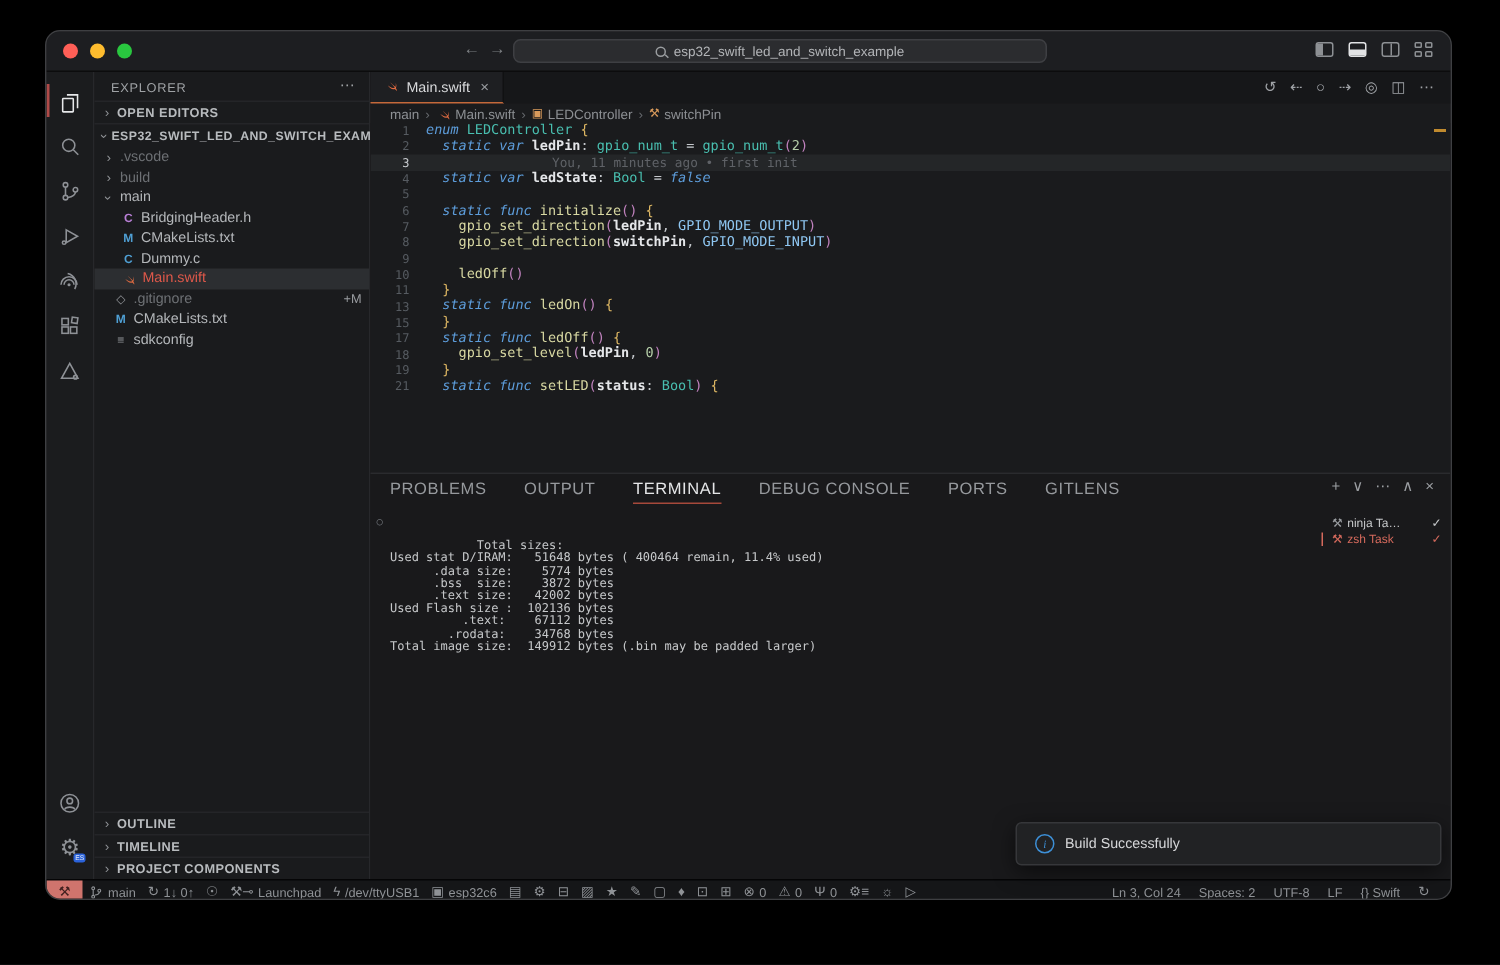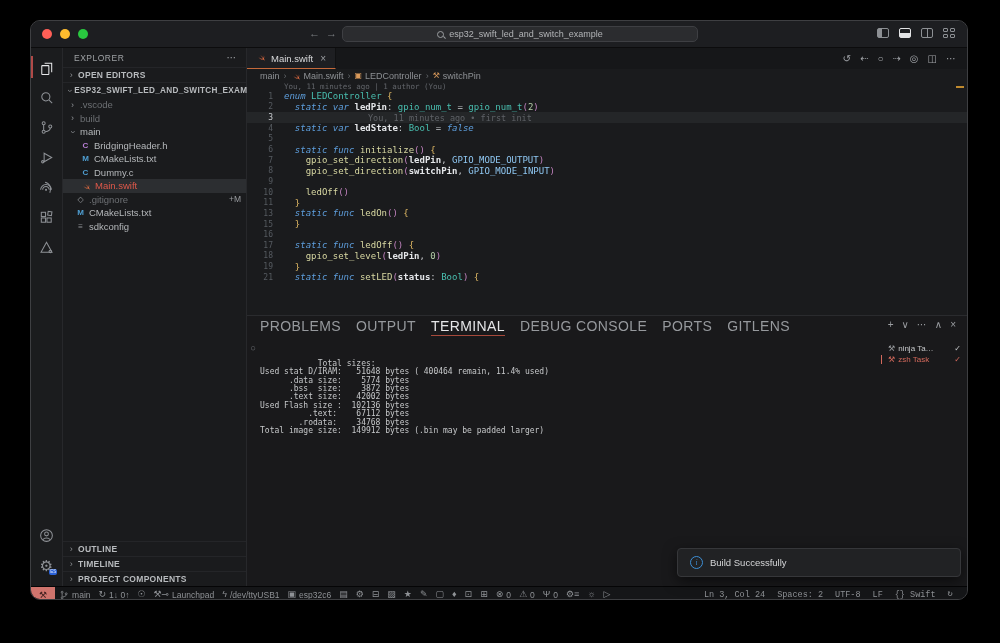--- a/index.html
+++ b/index.html
@@ -80,21 +80,21 @@
   .ln{width:26px;text-align:right;padding-right:11px;font-size:8px;color:#565b61;flex:none;}
   .cl.hl .ln{color:#c7cace;}
   .ct{font-size:9px;white-space:pre;}
   .blame{color:#5f6267;font-size:8.5px;padding-left:84px;white-space:pre;}
   .sk{color:#5d9ddb;font-style:italic;} .st{color:#49bfb0;} .sv{color:#e4e6e9;font-weight:bold;}
   .sf{color:#d8d8a2;} .sn{color:#b5cea8;} .sc{color:#5d9ddb;font-style:italic;}
   .sp{color:#c5c8cc;} .sb{color:#e0b964;} .sq{color:#c082be;} .sa{color:#8fc7f2;}
   .rulermark{position:absolute;right:3px;top:4px;width:8px;height:2px;background:#c08a2e;}
   
   .panel{height:270px;border-top:1px solid #2a2b2e;background:#19191b;display:flex;flex-direction:column;position:relative;}
-  .ptabs{height:20px;display:flex;align-items:stretch;padding-left:13px;gap:15px;font-size:14px;letter-spacing:.4px;}
+  .ptabs{height:20px;display:flex;align-items:stretch;padding-left:13px;gap:25px;font-size:11px;letter-spacing:.4px;}
   .ptab{display:flex;align-items:center;color:#96999d;border-bottom:1px solid transparent;box-sizing:border-box;}
   .ptab.active{color:#e5e6e8;border-bottom-color:#a6493b;}
   .panel-actions{position:absolute;right:11px;top:3px;display:flex;gap:8px;color:#9b9ea2;font-size:10px;}
   .pbody{flex:1;display:flex;min-height:0;}
   .term{flex:1;position:relative;padding:7px 0 0 13px;font-size:8px;line-height:8.4px;color:#c6c8ca;
         font-family:"DejaVu Sans Mono",monospace;white-space:pre;}
   .termdot{position:absolute;left:4px;top:8px;font-size:7px;color:#70747a;}
   .termside{width:86px;padding-top:7px;font-size:8px;flex:none;}
   .tsrow{height:11px;display:flex;align-items:center;gap:3px;padding:0 6px 0 7px;position:relative;color:#c6c8ca;}
   .tsrow .ticon{font-size:8px;color:#9b9ea2;}
@@ -109,21 +109,21 @@
   .info-ico{width:11px;height:11px;border:1px solid #3d8fd6;border-radius:50%;color:#3d8fd6;font-size:7.5px;
             display:flex;align-items:center;justify-content:center;flex:none;font-family:"Liberation Serif",serif;font-style:italic;}
   
   .statusbar{height:16px;background:#151618;border-top:1px solid #050506;display:flex;align-items:center;
              font-size:8.5px;color:#8f9296;padding-right:8px;box-sizing:border-box;}
   .remote{height:100%;background:#cf746d;color:#40201f;display:flex;align-items:center;padding:0 8px;font-size:9px;flex:none;}
   .sitem{display:flex;align-items:center;gap:3px;padding:0 4px;white-space:nowrap;}
   .sitem .sicon{font-size:9px;line-height:1;}
   .sitem svg{width:10px;height:10px;stroke:#8f9296;fill:none;stroke-width:1.2;}
   .sright{margin-left:auto;display:flex;align-items:center;}
-  .sright .sitem{padding:0 6px;font-family:Liberation Mono, monospace;}
+  .sright .sitem{padding:0 6px;}
 </style>
 </head>
 <body>
 
 <div class="window">
 
   <div class="titlebar">
     <div class="lights">
       <span class="light" id="light-close" style="background: rgb(255, 95, 87);"></span>
       <span class="light" id="light-min" style="background: rgb(254, 188, 46);"></span>
@@ -325,21 +325,20 @@
             <span class="crumb-glyph" style="color: rgb(217, 154, 91);">▣</span>
             <span>LEDController</span>
           </span>
           <span class="crumb-sep">›</span>
           <span class="crumb">
             <span class="crumb-glyph" style="color: rgb(217, 154, 91);">⚒</span>
             <span>switchPin</span>
           </span>
         </div>
       <div class="codearea">
-        <div class="codelens">You, 11 minutes ago | 1 author (You)</div>
         <div id="code-lines">
             <div class="cl">
               <span class="ln">1</span>
               <span class="ct"><span class="sk">enum</span><span class="sp"> </span><span class="st">LEDController</span><span class="sp"> </span><span class="sb">{</span></span>
             </div>
             <div class="cl">
               <span class="ln">2</span>
               <span class="ct"><span class="sp">  </span><span class="sk">static</span><span class="sp"> </span><span class="sk">var</span><span class="sp"> </span><span class="sv">ledPin</span><span class="sp">: </span><span class="st">gpio_num_t</span><span class="sp"> = </span><span class="st">gpio_num_t</span><span class="sq">(</span><span class="sn">2</span><span class="sq">)</span></span>
             </div>
             <div class="cl hl">
@@ -378,24 +377,20 @@
               <span class="ln">11</span>
               <span class="ct"><span class="sp">  </span><span class="sb">}</span></span>
             </div>
             <div class="cl">
               <span class="ln">13</span>
               <span class="ct"><span class="sp">  </span><span class="sk">static</span><span class="sp"> </span><span class="sk">func</span><span class="sp"> </span><span class="sf">ledOn</span><span class="sq">()</span><span class="sp"> </span><span class="sb">{</span></span>
             </div>
             <div class="cl">
               <span class="ln">15</span>
               <span class="ct"><span class="sp">  </span><span class="sb">}</span></span>
-            </div>
-            <div class="cl">
-              <span class="ln">16</span>
-              <span class="ct"></span>
             </div>
             <div class="cl">
               <span class="ln">17</span>
               <span class="ct"><span class="sp">  </span><span class="sk">static</span><span class="sp"> </span><span class="sk">func</span><span class="sp"> </span><span class="sf">ledOff</span><span class="sq">()</span><span class="sp"> </span><span class="sb">{</span></span>
             </div>
             <div class="cl">
               <span class="ln">18</span>
               <span class="ct"><span class="sp">    </span><span class="sf">gpio_set_level</span><span class="sq">(</span><span class="sv">ledPin</span><span class="sp">, </span><span class="sn">0</span><span class="sq">)</span></span>
             </div>
             <div class="cl">

